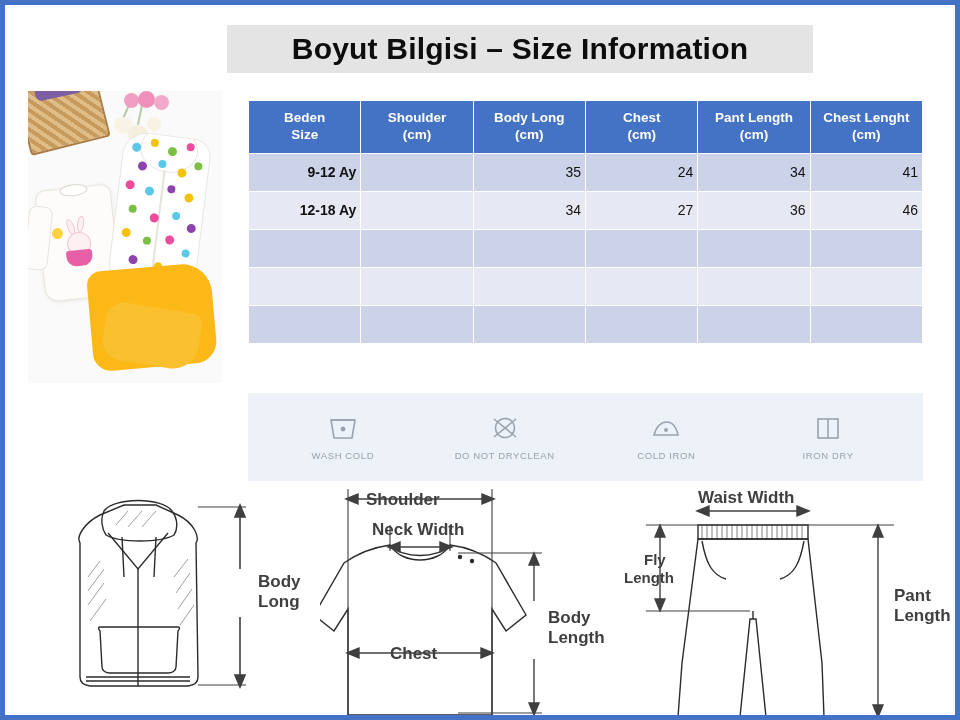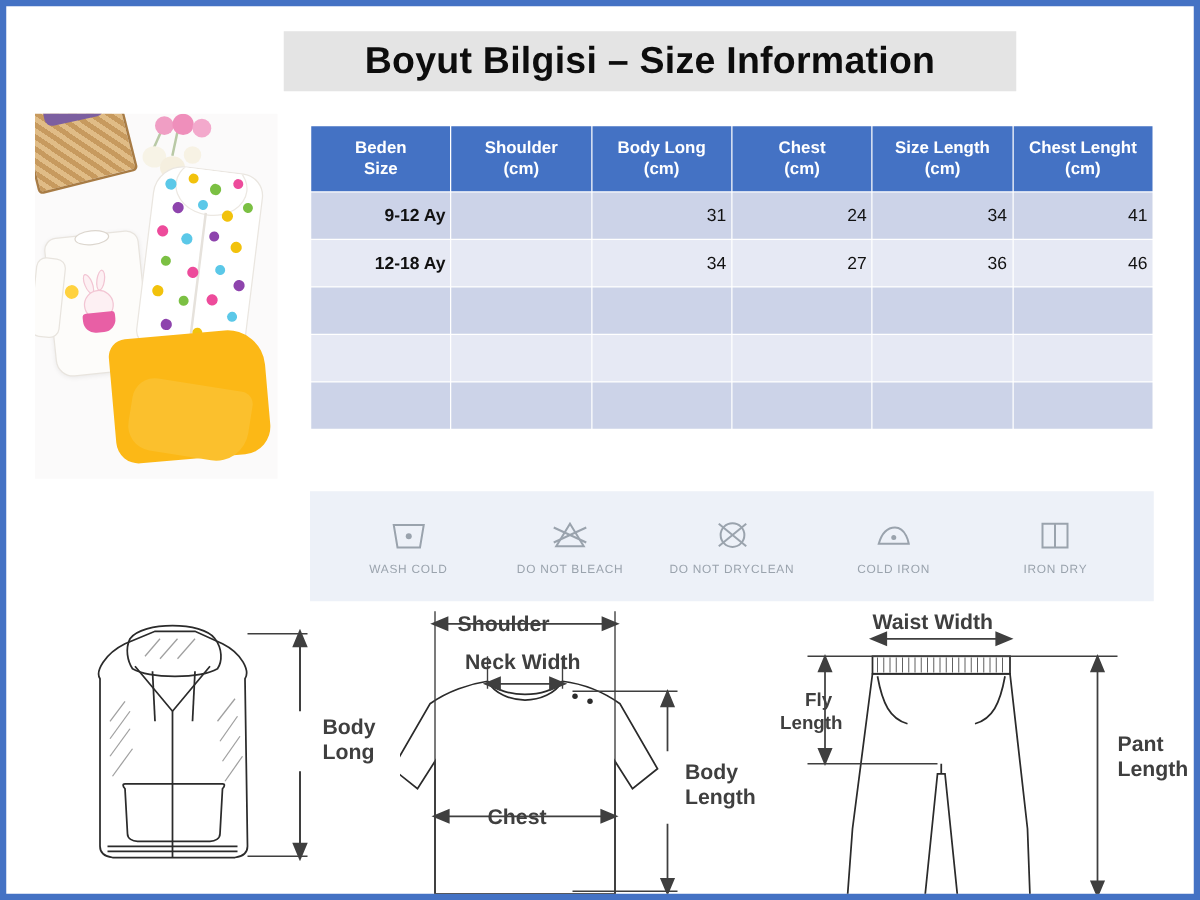--- a/index.html
+++ b/index.html
@@ -338,34 +338,34 @@
         </th>
         <th>
           <div>Body Long</div>
           <div>(cm)</div>
         </th>
         <th>
           <div>Chest</div>
           <div>(cm)</div>
         </th>
         <th>
-          <div>Size Length</div>
+          <div>Pant Length</div>
           <div>(cm)</div>
         </th>
         <th>
           <div>Chest Lenght</div>
           <div>(cm)</div>
         </th>
       </tr>
     </thead>
     <tbody>
       <tr class="band-a">
         <td class="size-label">9-12 Ay</td>
         <td></td>
-        <td>31</td>
+        <td>35</td>
         <td>24</td>
         <td>34</td>
         <td>41</td>
       </tr>
       <tr class="band-b">
         <td class="size-label">12-18 Ay</td>
         <td></td>
         <td>34</td>
         <td>27</td>
         <td>36</td>
@@ -404,30 +404,20 @@
       <span>
         <svg width="34" height="30" viewBox="0 0 34 30">
           <path d="M5 7 H29 L26 25 H8 Z" fill="none" stroke="#9aa3ad" stroke-width="1.6"></path>
           <path d="M5 7 H29" fill="none" stroke="#9aa3ad" stroke-width="1.6"></path>
           <circle cx="17" cy="16" r="2.4" fill="#9aa3ad"></circle>
         </svg>
       </span>
       <span class="care-label">WASH COLD</span>
     </div>
 
-    <div class="care-item">
-      <span>
-        <svg width="34" height="30" viewBox="0 0 34 30">
-          <path d="M17 6 L28 24 H6 Z" fill="none" stroke="#9aa3ad" stroke-width="1.6"></path>
-          <line x1="4" y1="21" x2="30" y2="9" stroke="#9aa3ad" stroke-width="1.6"></line>
-          <line x1="4" y1="9" x2="30" y2="21" stroke="#9aa3ad" stroke-width="1.6"></line>
-        </svg>
-      </span>
-      <span class="care-label">DO NOT BLEACH</span>
-    </div>
 
     <div class="care-item">
       <span>
         <svg width="34" height="30" viewBox="0 0 34 30">
           <circle cx="17" cy="15" r="9.5" fill="none" stroke="#9aa3ad" stroke-width="1.6"></circle>
           <line x1="6" y1="24" x2="28" y2="6" stroke="#9aa3ad" stroke-width="1.6"></line>
           <line x1="6" y1="6" x2="28" y2="24" stroke="#9aa3ad" stroke-width="1.6"></line>
         </svg>
       </span>
       <span class="care-label">DO NOT DRYCLEAN</span>

